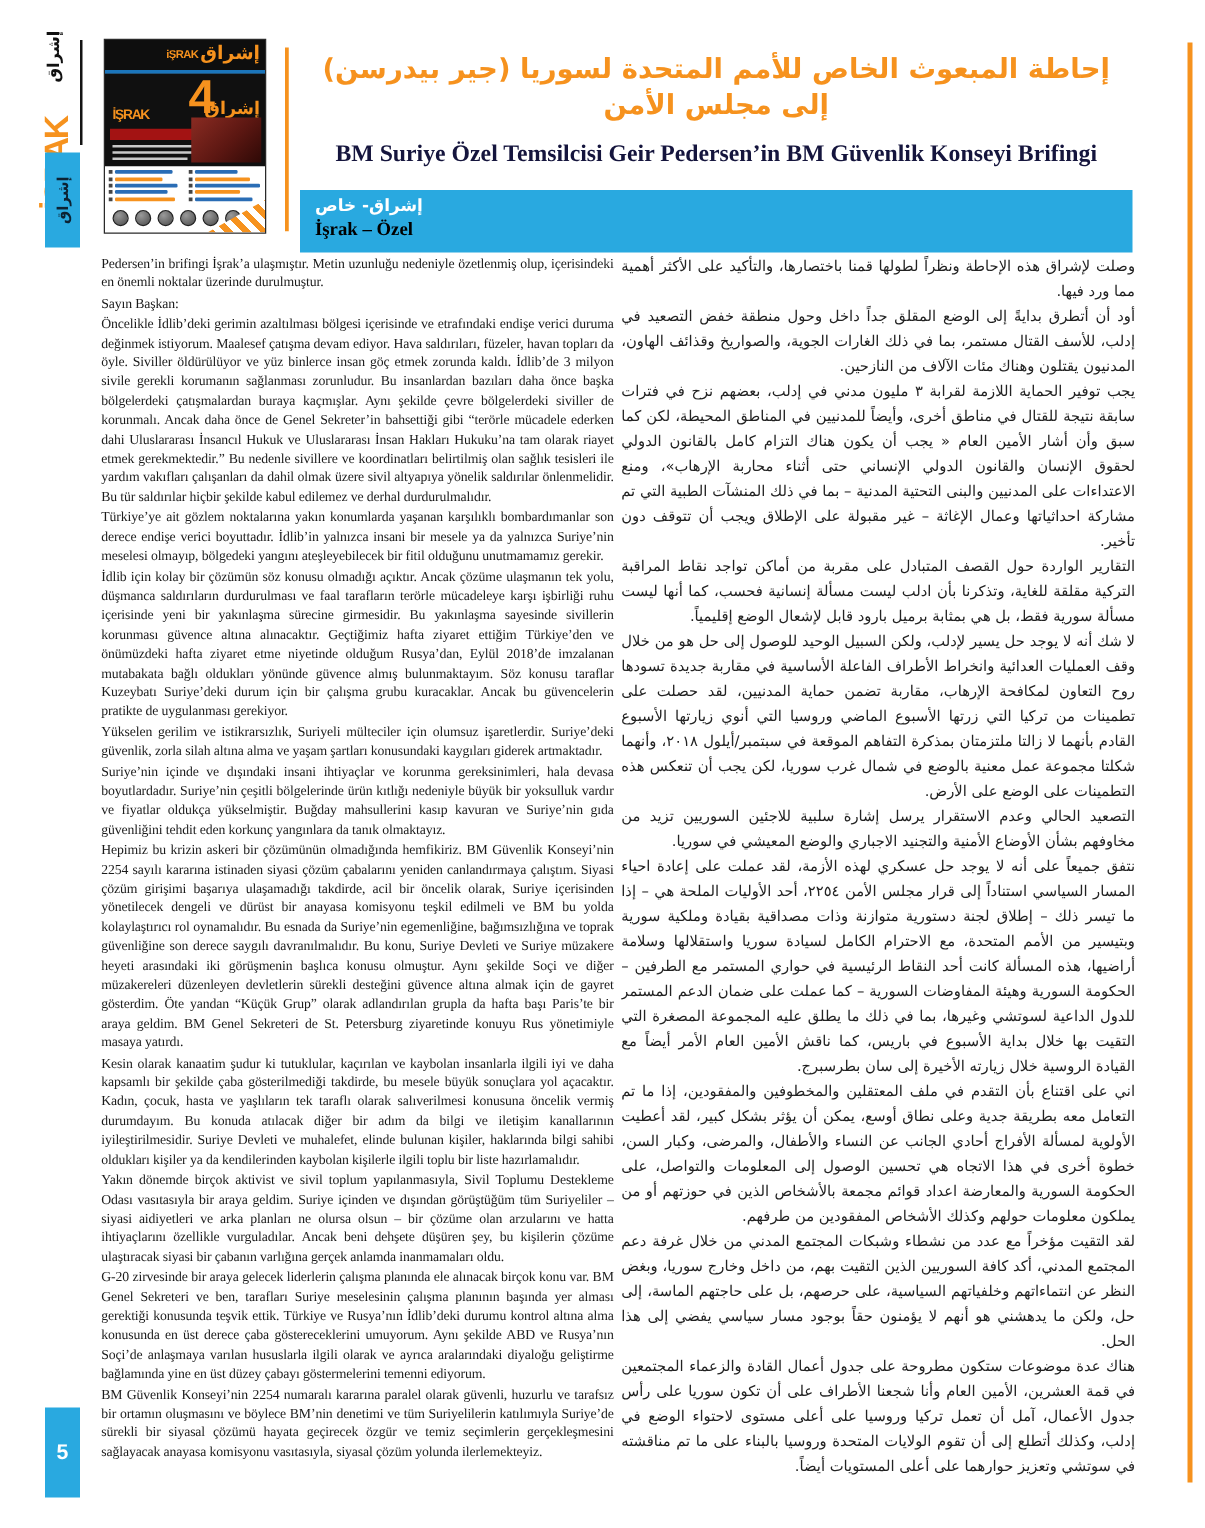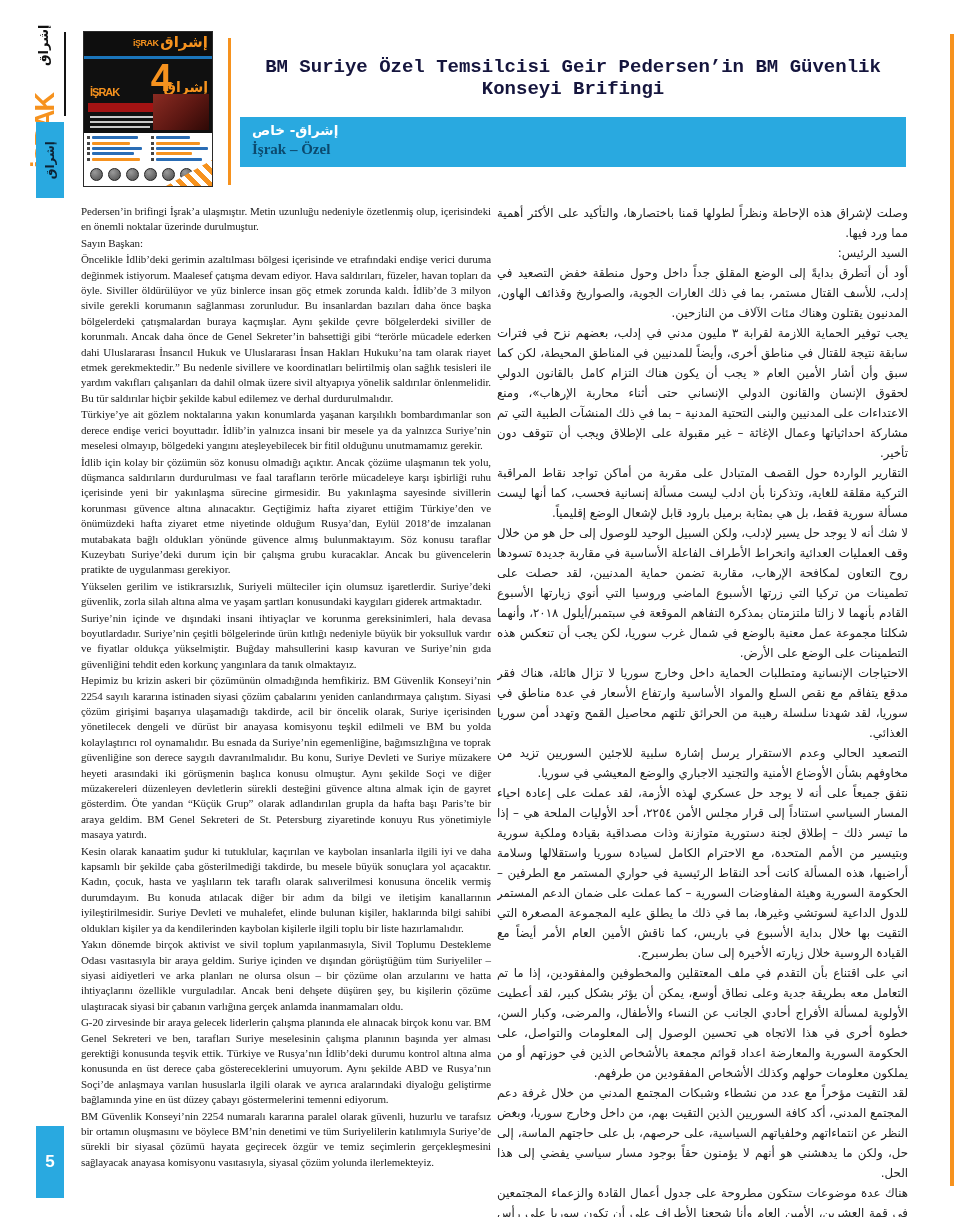--- a/index.html
+++ b/index.html
@@ -65,25 +65,25 @@
   .rule-right{position:absolute;left:950px;top:34px;width:4px;height:1152px;background:var(--orange);}
 
   
   .header{position:absolute;left:240px;top:42px;width:666px;}
   .title-ar{
     direction:rtl;text-align:center;color:var(--orange);
     font-family:"DejaVu Sans",sans-serif;font-weight:bold;font-size:22px;line-height:1.3;
   }
   .title-tr{
     text-align:center;color:var(--navy);
-    font-family:Liberation Mono, monospace;font-weight:bold;font-size:19px;margin-top:14px;
+    font-family:Liberation Serif, serif;font-weight:bold;font-size:19px;margin-top:14px;
   }
   .byline-box{margin-top:17px;background:var(--cyan);padding:5px 12px 0;min-height:50px;}
   .byline-ar{font-family:"DejaVu Sans",sans-serif;font-weight:bold;font-size:13.5px;color:#ffffff;text-align:left;}
-  .byline-tr{font-family:"Liberation Serif",serif;font-weight:bold;font-size:15px;color:#0c4a6e;margin-top:3px;}
+  .byline-tr{font-family:"Liberation Serif",serif;font-weight:bold;font-size:15px;color:#000000;margin-top:3px;}
 
   
   .col-tr{
     position:absolute;left:80px;top:203px;width:412px;height:1014px;overflow:hidden;
     font-family:"Liberation Serif",serif;font-size:11px;line-height:15.4px;
     letter-spacing:-0.1px;color:#1b1b1b;text-align:justify;
   }
   .col-tr p{margin:1px;}
   .col-ar{
     position:absolute;left:497px;top:203px;width:411px;height:1014px;overflow:hidden;
@@ -181,20 +181,21 @@
       <span class="cv-avatar"></span>
       <span class="cv-avatar"></span>
     </div>
     <div class="cv-corner"></div>
   </div>
 
   <div class="rule-left"></div>
   <div class="rule-right"></div>
 
   <div class="header">
+    <div class="title-ar">إحاطة المبعوث الخاص للأمم المتحدة لسوريا (جير بيدرسن) إلى مجلس الأمن</div>
     <div class="title-tr">BM Suriye Özel Temsilcisi Geir Pedersen’in BM Güvenlik Konseyi Brifingi</div>
     <div class="byline-box">
       <div class="byline-ar">إشراق- خاص</div>
       <div class="byline-tr">İşrak – Özel</div>
     </div>
   </div>
 
   <div class="col-tr">
       <p>Pedersen’in brifingi İşrak’a ulaşmıştır. Metin uzunluğu nedeniyle özetlenmiş olup, içerisindeki en önemli noktalar üzerinde durulmuştur.</p>
       <p>Sayın Başkan:</p>
@@ -204,26 +205,24 @@
       <p>Yükselen gerilim ve istikrarsızlık, Suriyeli mülteciler için olumsuz işaretlerdir. Suriye’deki güvenlik, zorla silah altına alma ve yaşam şartları konusundaki kaygıları giderek artmaktadır.</p>
       <p>Suriye’nin içinde ve dışındaki insani ihtiyaçlar ve korunma gereksinimleri, hala devasa boyutlardadır. Suriye’nin çeşitli bölgelerinde ürün kıtlığı nedeniyle büyük bir yoksulluk vardır ve fiyatlar oldukça yükselmiştir. Buğday mahsullerini kasıp kavuran ve Suriye’nin gıda güvenliğini tehdit eden korkunç yangınlara da tanık olmaktayız.</p>
       <p>Hepimiz bu krizin askeri bir çözümünün olmadığında hemfikiriz. BM Güvenlik Konseyi’nin 2254 sayılı kararına istinaden siyasi çözüm çabalarını yeniden canlandırmaya çalıştım. Siyasi çözüm girişimi başarıya ulaşamadığı takdirde, acil bir öncelik olarak, Suriye içerisinden yönetilecek dengeli ve dürüst bir anayasa komisyonu teşkil edilmeli ve BM bu yolda kolaylaştırıcı rol oynamalıdır. Bu esnada da Suriye’nin egemenliğine, bağımsızlığına ve toprak güvenliğine son derece saygılı davranılmalıdır. Bu konu, Suriye Devleti ve Suriye müzakere heyeti arasındaki iki görüşmenin başlıca konusu olmuştur. Aynı şekilde Soçi ve diğer müzakereleri düzenleyen devletlerin sürekli desteğini güvence altına almak için de gayret gösterdim. Öte yandan “Küçük Grup” olarak adlandırılan grupla da hafta başı Paris’te bir araya geldim. BM Genel Sekreteri de St. Petersburg ziyaretinde konuyu Rus yönetimiyle masaya yatırdı.</p>
       <p>Kesin olarak kanaatim şudur ki tutuklular, kaçırılan ve kaybolan insanlarla ilgili iyi ve daha kapsamlı bir şekilde çaba gösterilmediği takdirde, bu mesele büyük sonuçlara yol açacaktır. Kadın, çocuk, hasta ve yaşlıların tek taraflı olarak salıverilmesi konusuna öncelik vermiş durumdayım. Bu konuda atılacak diğer bir adım da bilgi ve iletişim kanallarının iyileştirilmesidir. Suriye Devleti ve muhalefet, elinde bulunan kişiler, haklarında bilgi sahibi oldukları kişiler ya da kendilerinden kaybolan kişilerle ilgili toplu bir liste hazırlamalıdır.</p>
       <p>Yakın dönemde birçok aktivist ve sivil toplum yapılanmasıyla, Sivil Toplumu Destekleme Odası vasıtasıyla bir araya geldim. Suriye içinden ve dışından görüştüğüm tüm Suriyeliler – siyasi aidiyetleri ve arka planları ne olursa olsun – bir çözüme olan arzularını ve hatta ihtiyaçlarını özellikle vurguladılar. Ancak beni dehşete düşüren şey, bu kişilerin çözüme ulaştıracak siyasi bir çabanın varlığına gerçek anlamda inanmamaları oldu.</p>
       <p>G-20 zirvesinde bir araya gelecek liderlerin çalışma planında ele alınacak birçok konu var. BM Genel Sekreteri ve ben, tarafları Suriye meselesinin çalışma planının başında yer alması gerektiği konusunda teşvik ettik. Türkiye ve Rusya’nın İdlib’deki durumu kontrol altına alma konusunda en üst derece çaba göstereceklerini umuyorum. Aynı şekilde ABD ve Rusya’nın Soçi’de anlaşmaya varılan hususlarla ilgili olarak ve ayrıca aralarındaki diyaloğu geliştirme bağlamında yine en üst düzey çabayı göstermelerini temenni ediyorum.</p>
       <p>BM Güvenlik Konseyi’nin 2254 numaralı kararına paralel olarak güvenli, huzurlu ve tarafsız bir ortamın oluşmasını ve böylece BM’nin denetimi ve tüm Suriyelilerin katılımıyla Suriye’de sürekli bir siyasal çözümü hayata geçirecek özgür ve temiz seçimlerin gerçekleşmesini sağlayacak anayasa komisyonu vasıtasıyla, siyasal çözüm yolunda ilerlemekteyiz.</p>
     </div>
   <div class="col-ar">
       <p>وصلت لإشراق هذه الإحاطة ونظراً لطولها قمنا باختصارها، والتأكيد على الأكثر أهمية مما ورد فيها.</p>
-      <p>السيد الرئيس:</p>
       <p>أود أن أتطرق بدايةً إلى الوضع المقلق جداً داخل وحول منطقة خفض التصعيد في إدلب، للأسف القتال مستمر، بما في ذلك الغارات الجوية، والصواريخ وقذائف الهاون، المدنيون يقتلون وهناك مئات الآلاف من النازحين.</p>
       <p>يجب توفير الحماية اللازمة لقرابة ٣ مليون مدني في إدلب، بعضهم نزح في فترات سابقة نتيجة للقتال في مناطق أخرى، وأيضاً للمدنيين في المناطق المحيطة، لكن كما سبق وأن أشار الأمين العام « يجب أن يكون هناك التزام كامل بالقانون الدولي لحقوق الإنسان والقانون الدولي الإنساني حتى أثناء محاربة الإرهاب»، ومنع الاعتداءات على المدنيين والبنى التحتية المدنية – بما في ذلك المنشآت الطبية التي تم مشاركة احداثياتها وعمال الإغاثة – غير مقبولة على الإطلاق ويجب أن تتوقف دون تأخير.</p>
       <p>التقارير الواردة حول القصف المتبادل على مقربة من أماكن تواجد نقاط المراقبة التركية مقلقة للغاية، وتذكرنا بأن ادلب ليست مسألة إنسانية فحسب، كما أنها ليست مسألة سورية فقط، بل هي بمثابة برميل بارود قابل لإشعال الوضع إقليمياً.</p>
       <p>لا شك أنه لا يوجد حل يسير لإدلب، ولكن السبيل الوحيد للوصول إلى حل هو من خلال وقف العمليات العدائية وانخراط الأطراف الفاعلة الأساسية في مقاربة جديدة تسودها روح التعاون لمكافحة الإرهاب، مقاربة تضمن حماية المدنيين، لقد حصلت على تطمينات من تركيا التي زرتها الأسبوع الماضي وروسيا التي أنوي زيارتها الأسبوع القادم بأنهما لا زالتا ملتزمتان بمذكرة التفاهم الموقعة في سبتمبر/أيلول ٢٠١٨، وأنهما شكلتا مجموعة عمل معنية بالوضع في شمال غرب سوريا، لكن يجب أن تنعكس هذه التطمينات على الوضع على الأرض.</p>
-      <p>الاحتياجات الإنسانية ومتطلبات الحماية داخل وخارج سوريا لا تزال هائلة، هناك فقر مدقع يتفاقم مع نقص السلع والمواد الأساسية وارتفاع الأسعار في عدة مناطق في سوريا، لقد شهدنا سلسلة رهيبة من الحرائق تلتهم محاصيل القمح وتهدد أمن سوريا الغذائي.</p>
       <p>التصعيد الحالي وعدم الاستقرار يرسل إشارة سلبية للاجئين السوريين تزيد من مخاوفهم بشأن الأوضاع الأمنية والتجنيد الاجباري والوضع المعيشي في سوريا.</p>
       <p>نتفق جميعاً على أنه لا يوجد حل عسكري لهذه الأزمة، لقد عملت على إعادة احياء المسار السياسي استناداً إلى قرار مجلس الأمن ٢٢٥٤، أحد الأوليات الملحة هي – إذا ما تيسر ذلك – إطلاق لجنة دستورية متوازنة وذات مصداقية بقيادة وملكية سورية وبتيسير من الأمم المتحدة، مع الاحترام الكامل لسيادة سوريا واستقلالها وسلامة أراضيها، هذه المسألة كانت أحد النقاط الرئيسية في حواري المستمر مع الطرفين – الحكومة السورية وهيئة المفاوضات السورية – كما عملت على ضمان الدعم المستمر للدول الداعية لسوتشي وغيرها، بما في ذلك ما يطلق عليه المجموعة المصغرة التي التقيت بها خلال بداية الأسبوع في باريس، كما ناقش الأمين العام الأمر أيضاً مع القيادة الروسية خلال زيارته الأخيرة إلى سان بطرسبرج.</p>
       <p>اني على اقتناع بأن التقدم في ملف المعتقلين والمخطوفين والمفقودين، إذا ما تم التعامل معه بطريقة جدية وعلى نطاق أوسع، يمكن أن يؤثر بشكل كبير، لقد أعطيت الأولوية لمسألة الأفراج أحادي الجانب عن النساء والأطفال، والمرضى، وكبار السن، خطوة أخرى في هذا الاتجاه هي تحسين الوصول إلى المعلومات والتواصل، على الحكومة السورية والمعارضة اعداد قوائم مجمعة بالأشخاص الذين في حوزتهم أو من يملكون معلومات حولهم وكذلك الأشخاص المفقودين من طرفهم.</p>
       <p>لقد التقيت مؤخراً مع عدد من نشطاء وشبكات المجتمع المدني من خلال غرفة دعم المجتمع المدني، أكد كافة السوريين الذين التقيت بهم، من داخل وخارج سوريا، وبغض النظر عن انتماءاتهم وخلفياتهم السياسية، على حرصهم، بل على حاجتهم الماسة، إلى حل، ولكن ما يدهشني هو أنهم لا يؤمنون حقاً بوجود مسار سياسي يفضي إلى هذا الحل.</p>
       <p>هناك عدة موضوعات ستكون مطروحة على جدول أعمال القادة والزعماء المجتمعين في قمة العشرين، الأمين العام وأنا شجعنا الأطراف على أن تكون سوريا على رأس جدول الأعمال، آمل أن تعمل تركيا وروسيا على أعلى مستوى لاحتواء الوضع في إدلب، وكذلك أتطلع إلى أن تقوم الولايات المتحدة وروسيا بالبناء على ما تم مناقشته في سوتشي وتعزيز حوارهما على أعلى المستويات أيضاً.</p>
     </div>
 
   <div class="page-number">
     <span>5</span>
   </div>

